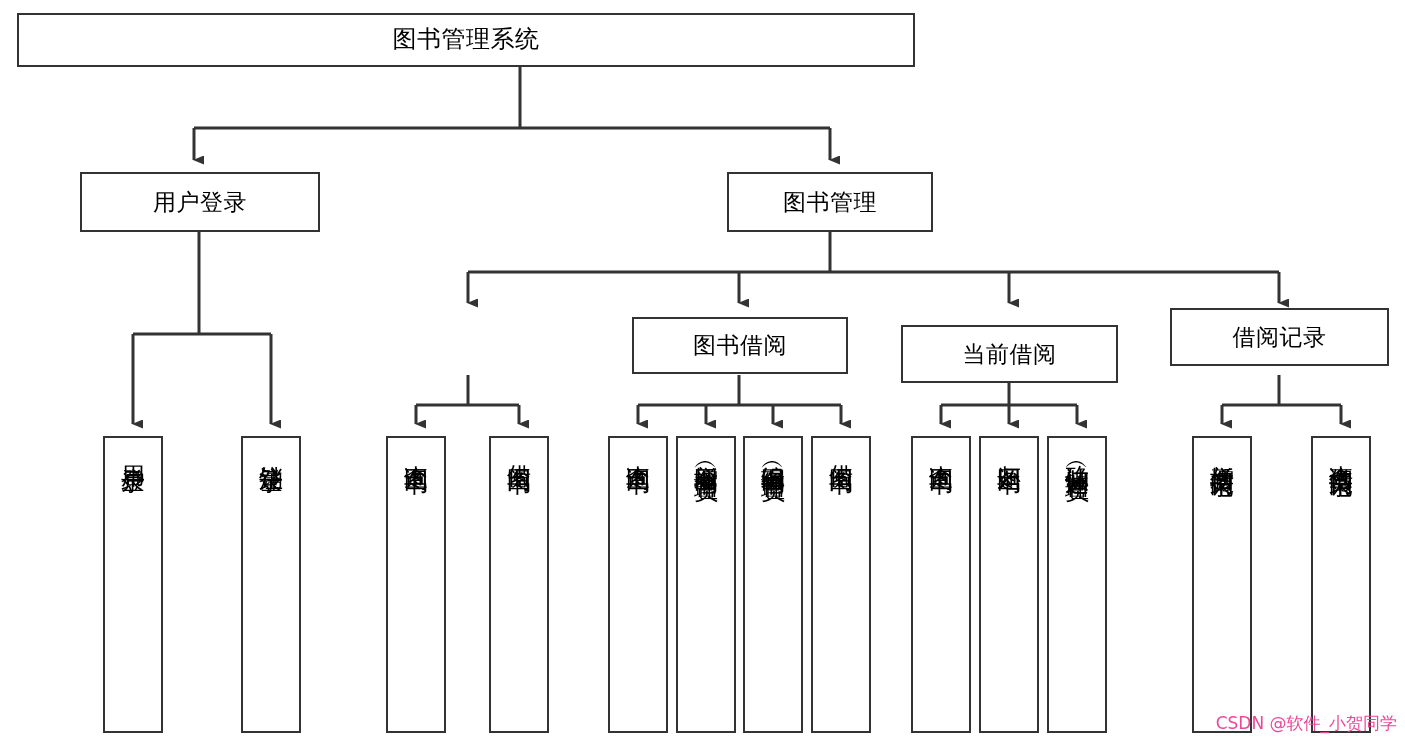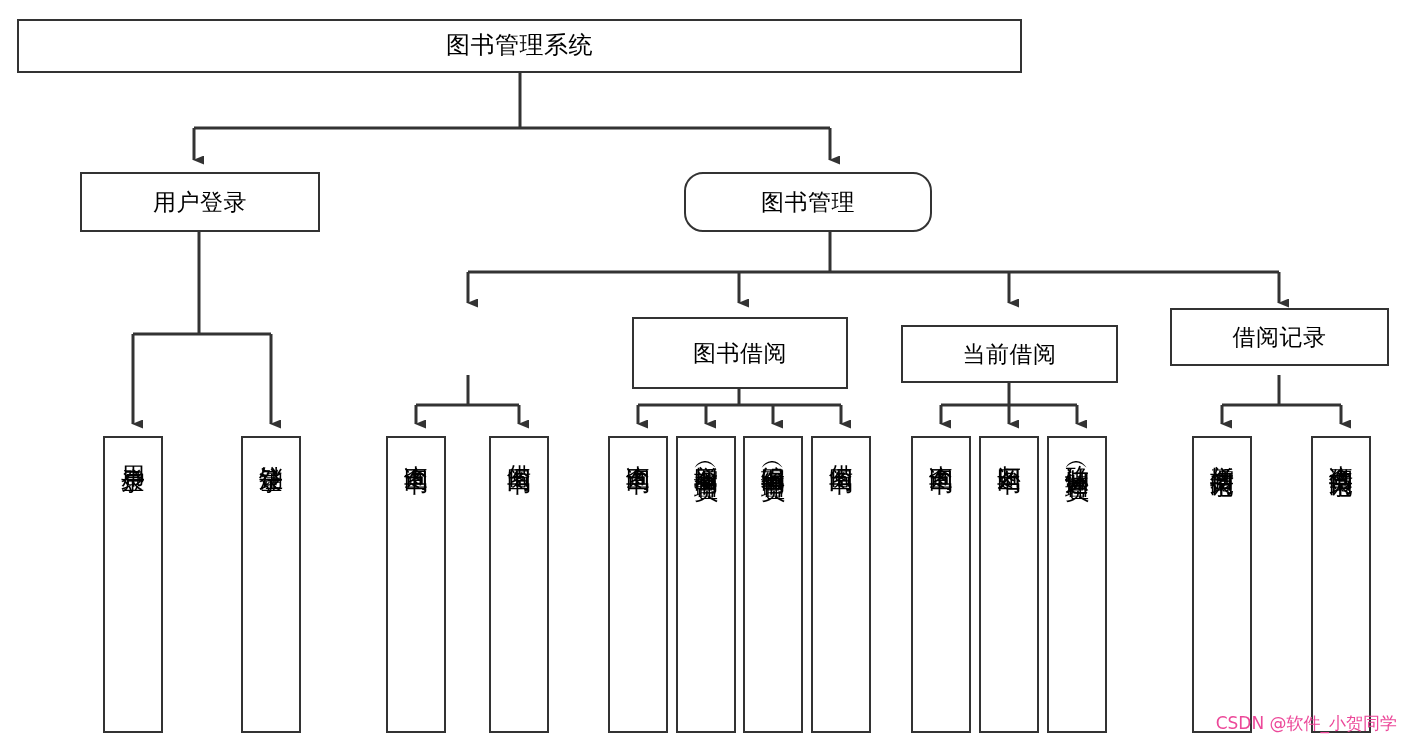--- a/index.html
+++ b/index.html
@@ -123,32 +123,32 @@
       <path d="M 1009 405 L 1009 424" marker-end="url(#arrowhead)"></path>
       <path d="M 1077 405 L 1077 424" marker-end="url(#arrowhead)"></path>
 
       <path d="M 1279 375 L 1279 405"></path>
       <path d="M 1222 405 L 1341 405"></path>
       <path d="M 1222 405 L 1222 424" marker-end="url(#arrowhead)"></path>
       <path d="M 1341 405 L 1341 424" marker-end="url(#arrowhead)"></path>
     </g>
   </svg>
 
-  <div class="node horiz root" style="left:17px; top:13px; width:1005px; height:54px;margin-top:6px;">
+  <div class="node horiz root" style="left:17px; top:13px; width:898px; height:54px;">
     <span class="node-label">图书管理系统</span>
   </div>
 
   <div class="node horiz" style="left:80px; top:172px; width:240px; height:60px;">
     <span class="node-label">用户登录</span>
   </div>
-  <div class="node horiz" style="left:684px; top:172px; width:248px; height:60px;border-radius:19px;">
+  <div class="node horiz" style="left:727px; top:172px; width:206px; height:60px;">
     <span class="node-label">图书管理</span>
   </div>
 
-  <div class="node horiz" style="left:632px; top:317px; width:216px; height:72px;">
+  <div class="node horiz" style="left:632px; top:317px; width:216px; height:57px;">
     <span class="node-label">图书借阅</span>
   </div>
   <div class="node horiz" style="left:901px; top:317px; width:217px; height:58px;margin-top:8px;">
     <span class="node-label">当前借阅</span>
   </div>
   <div class="node horiz" style="left:1170px; top:308px; width:219px; height:58px;">
     <span class="node-label">借阅记录</span>
   </div>
 
   <div class="node vert" style="left:103px; top:436px; width:60px; height:297px;">

